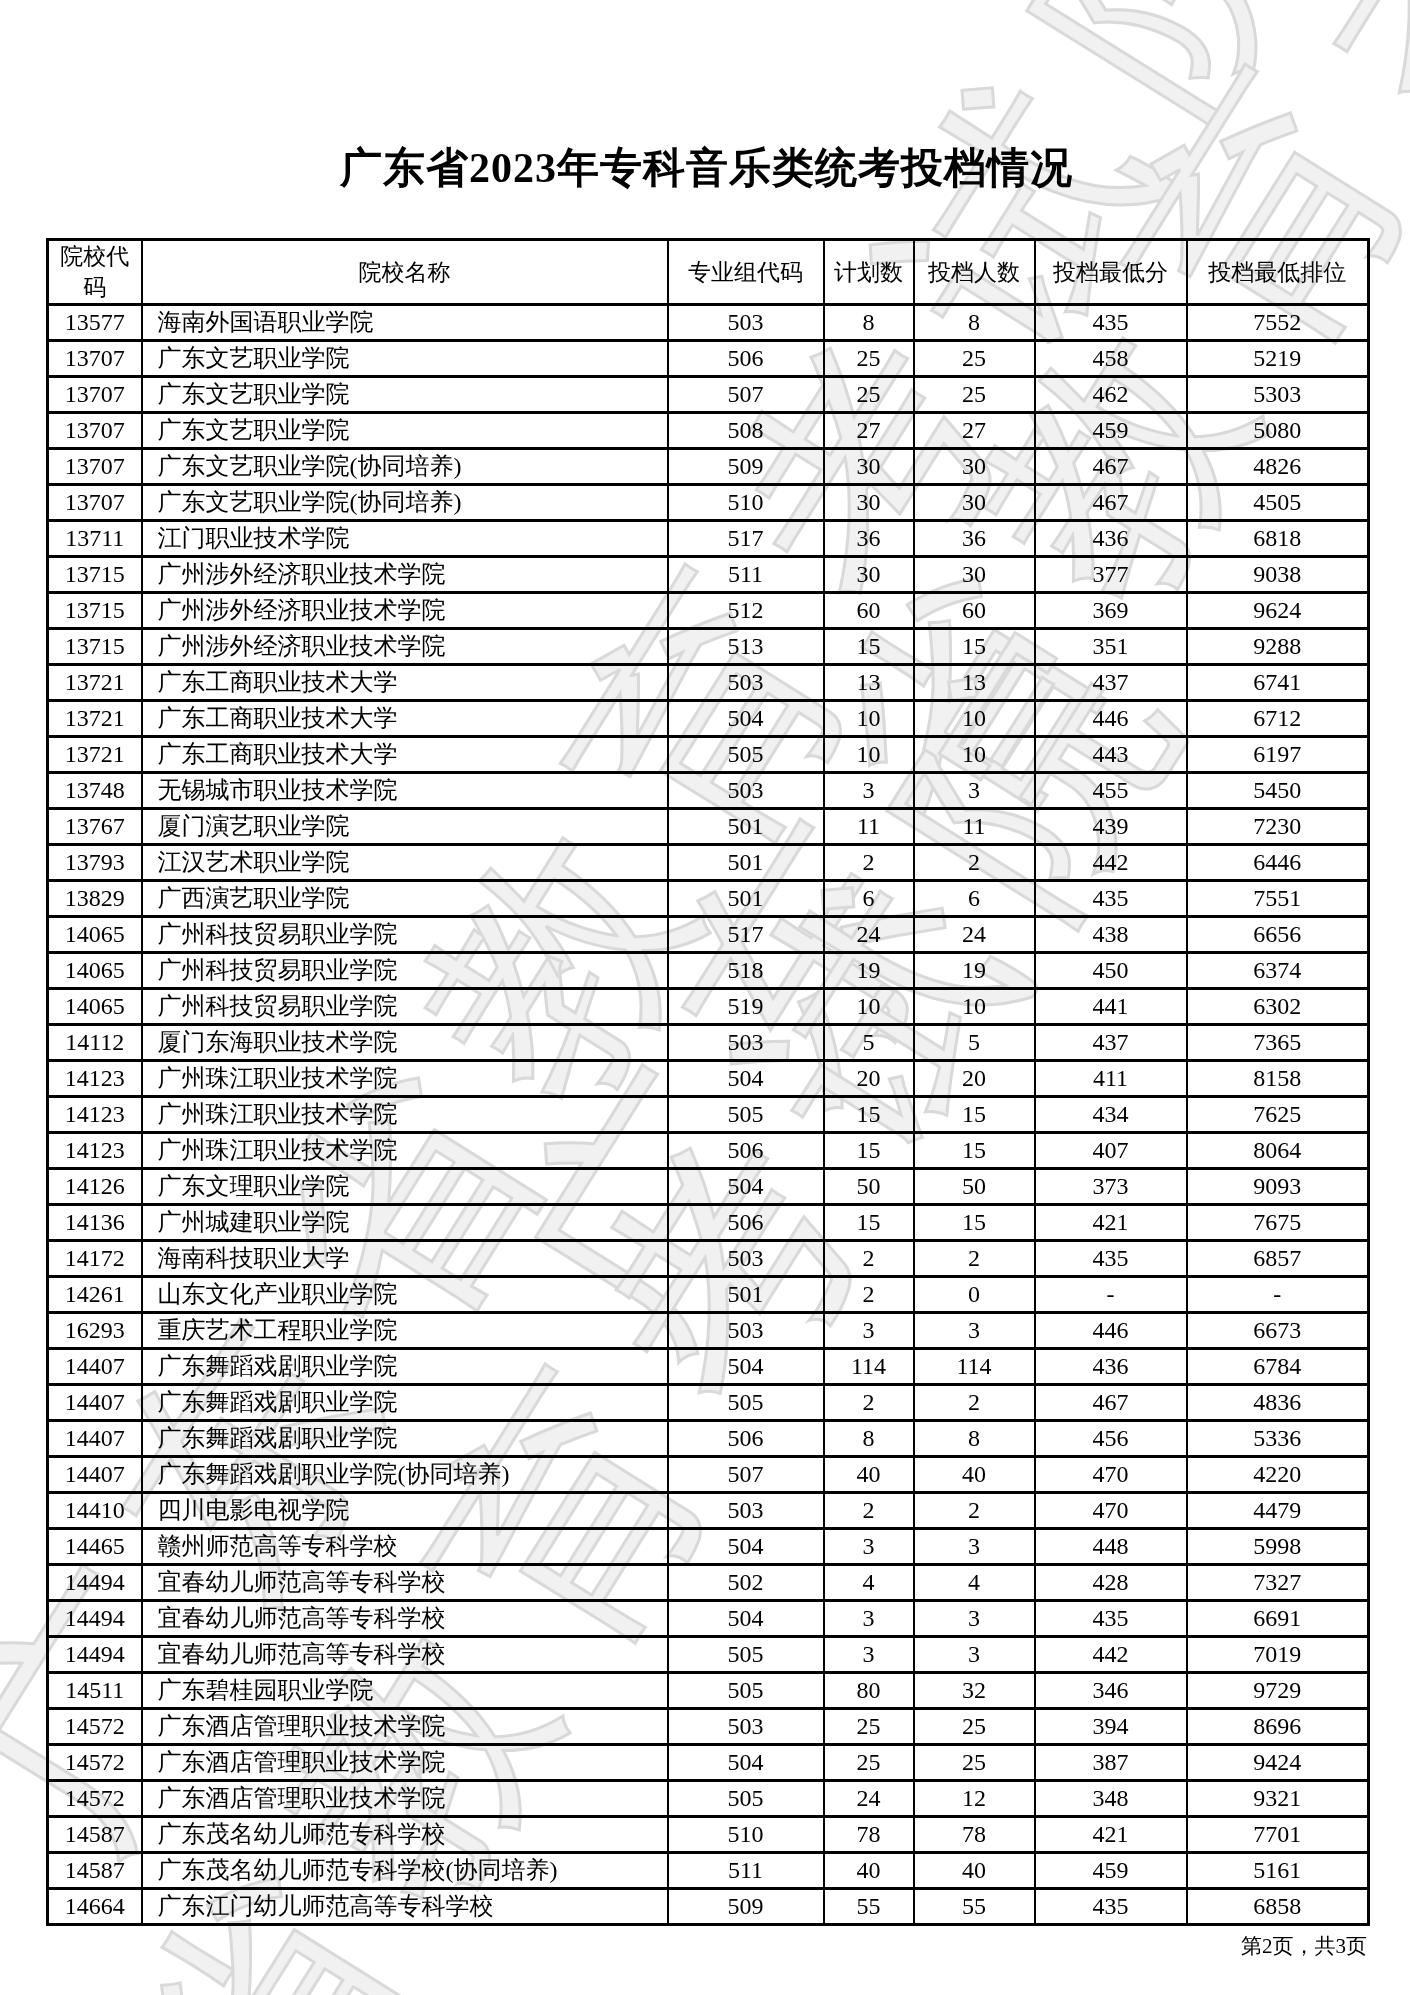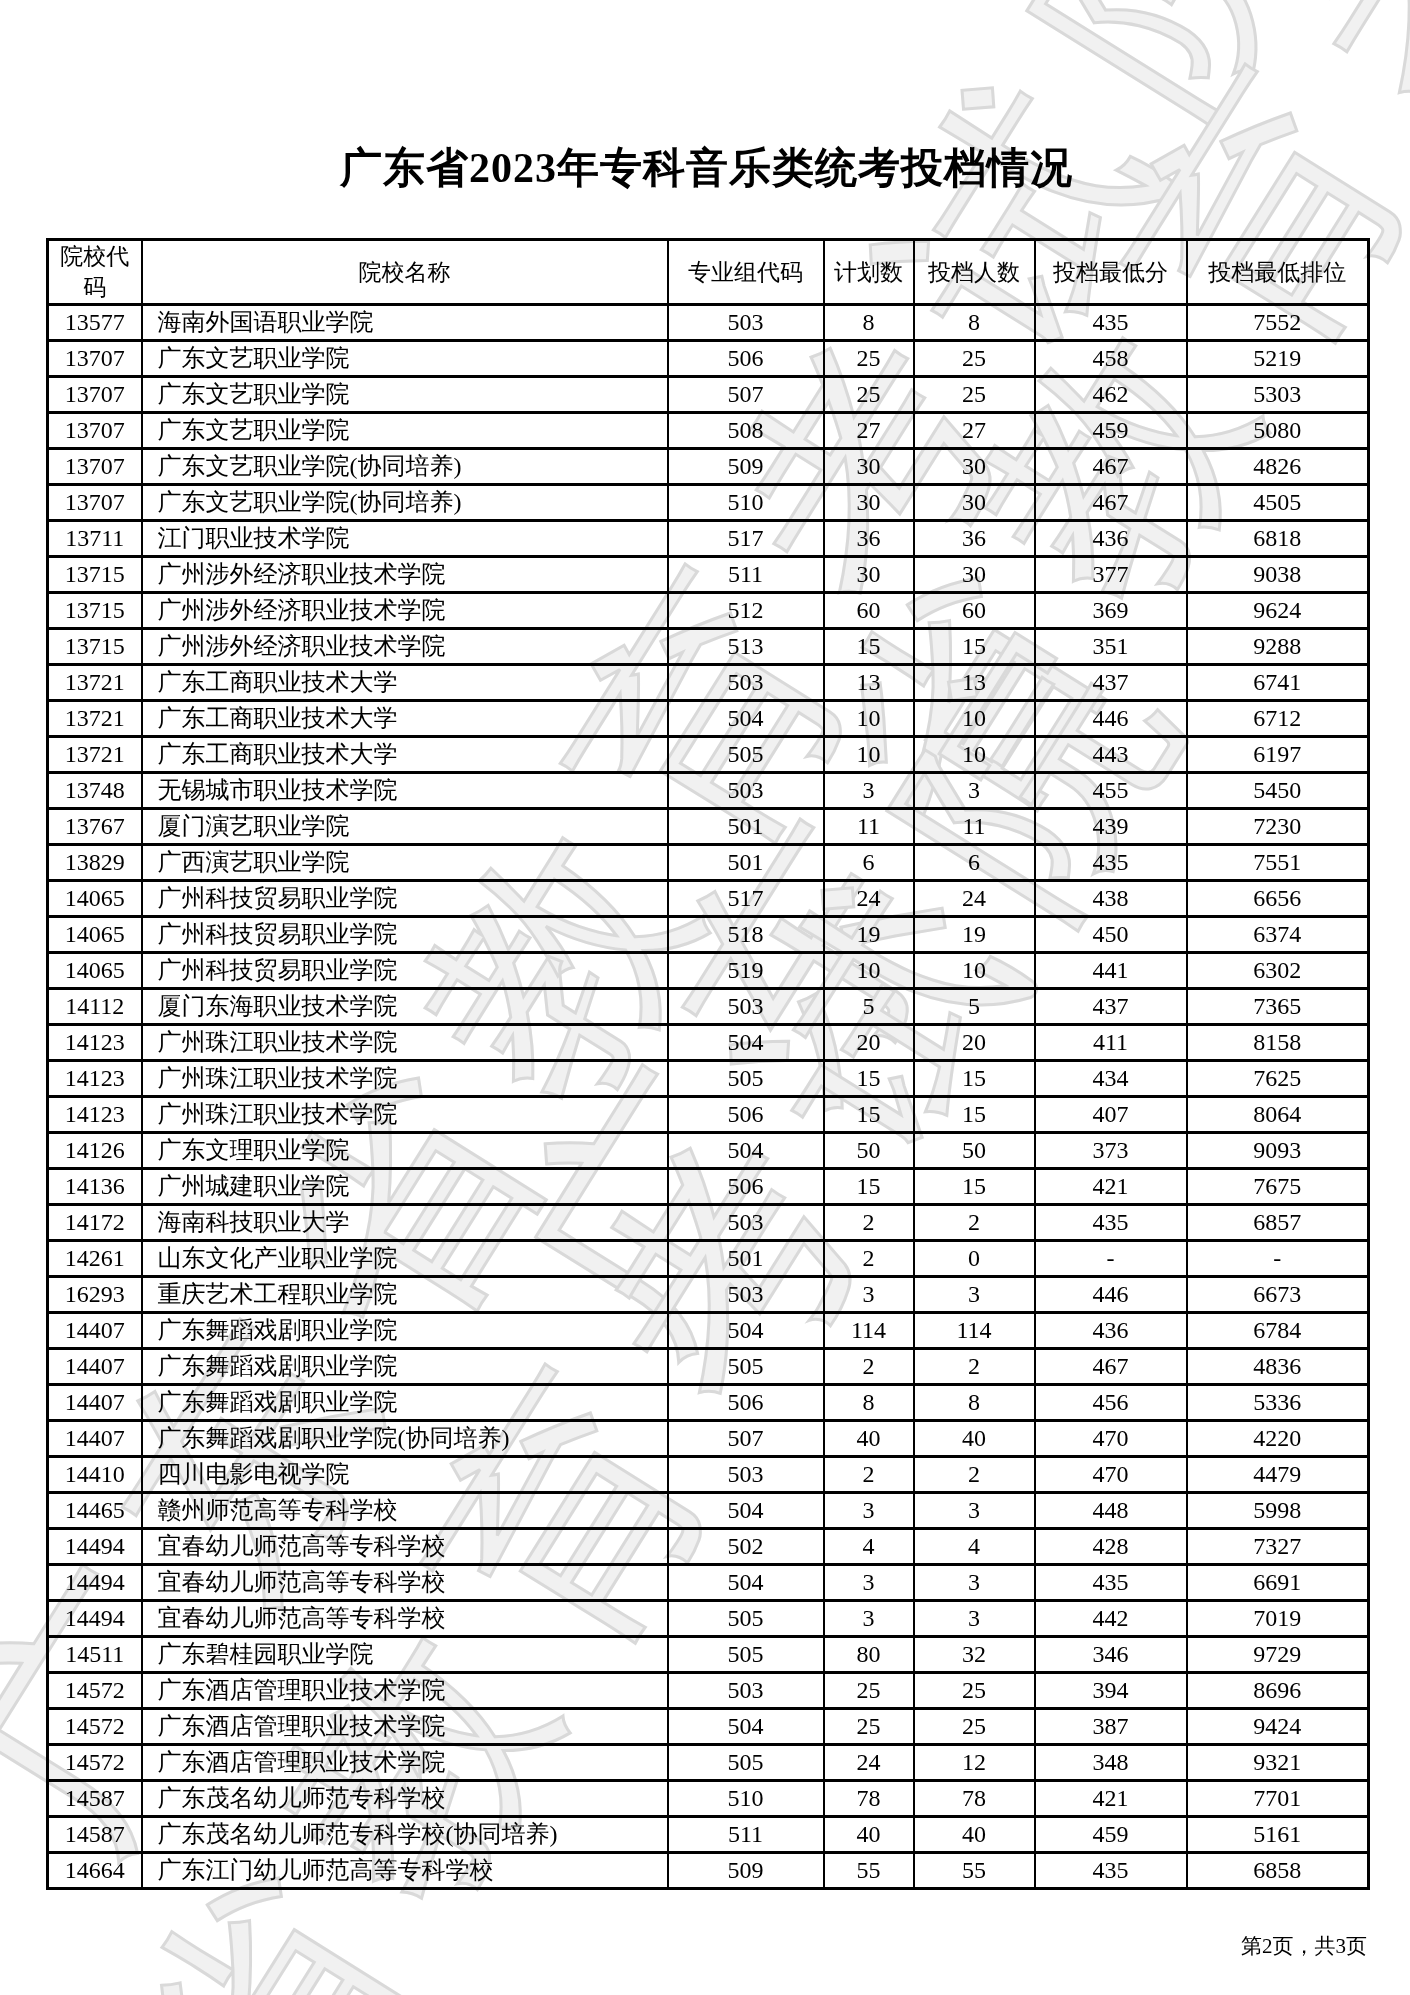--- a/index.html
+++ b/index.html
@@ -247,20 +247,29 @@
         <tr>
           <td>13767</td>
           <td class="name">厦门演艺职业学院</td>
           <td>501</td>
           <td>11</td>
           <td>11</td>
           <td>439</td>
           <td>7230</td>
         </tr>
         <tr>
+          <td>13793</td>
+          <td class="name">江汉艺术职业学院</td>
+          <td>501</td>
+          <td>2</td>
+          <td>2</td>
+          <td>442</td>
+          <td>6446</td>
+        </tr>
+        <tr>
           <td>13829</td>
           <td class="name">广西演艺职业学院</td>
           <td>501</td>
           <td>6</td>
           <td>6</td>
           <td>435</td>
           <td>7551</td>
         </tr>
         <tr>
           <td>14065</td>

